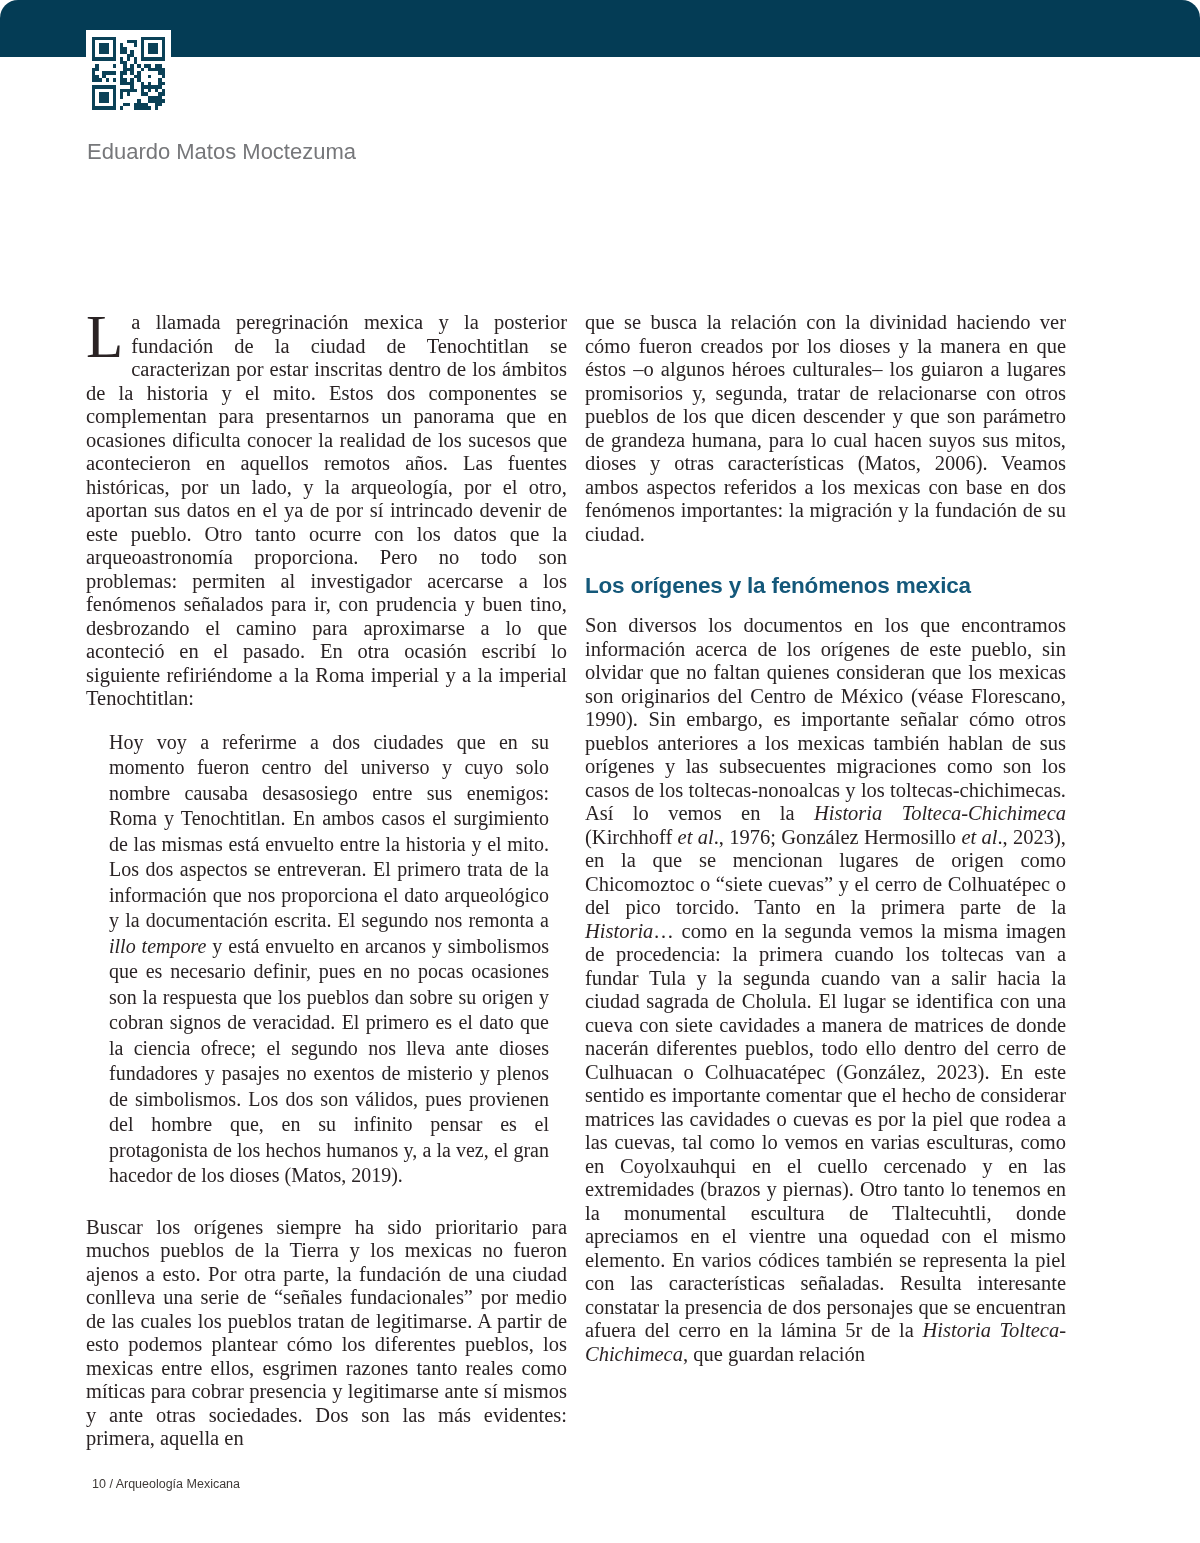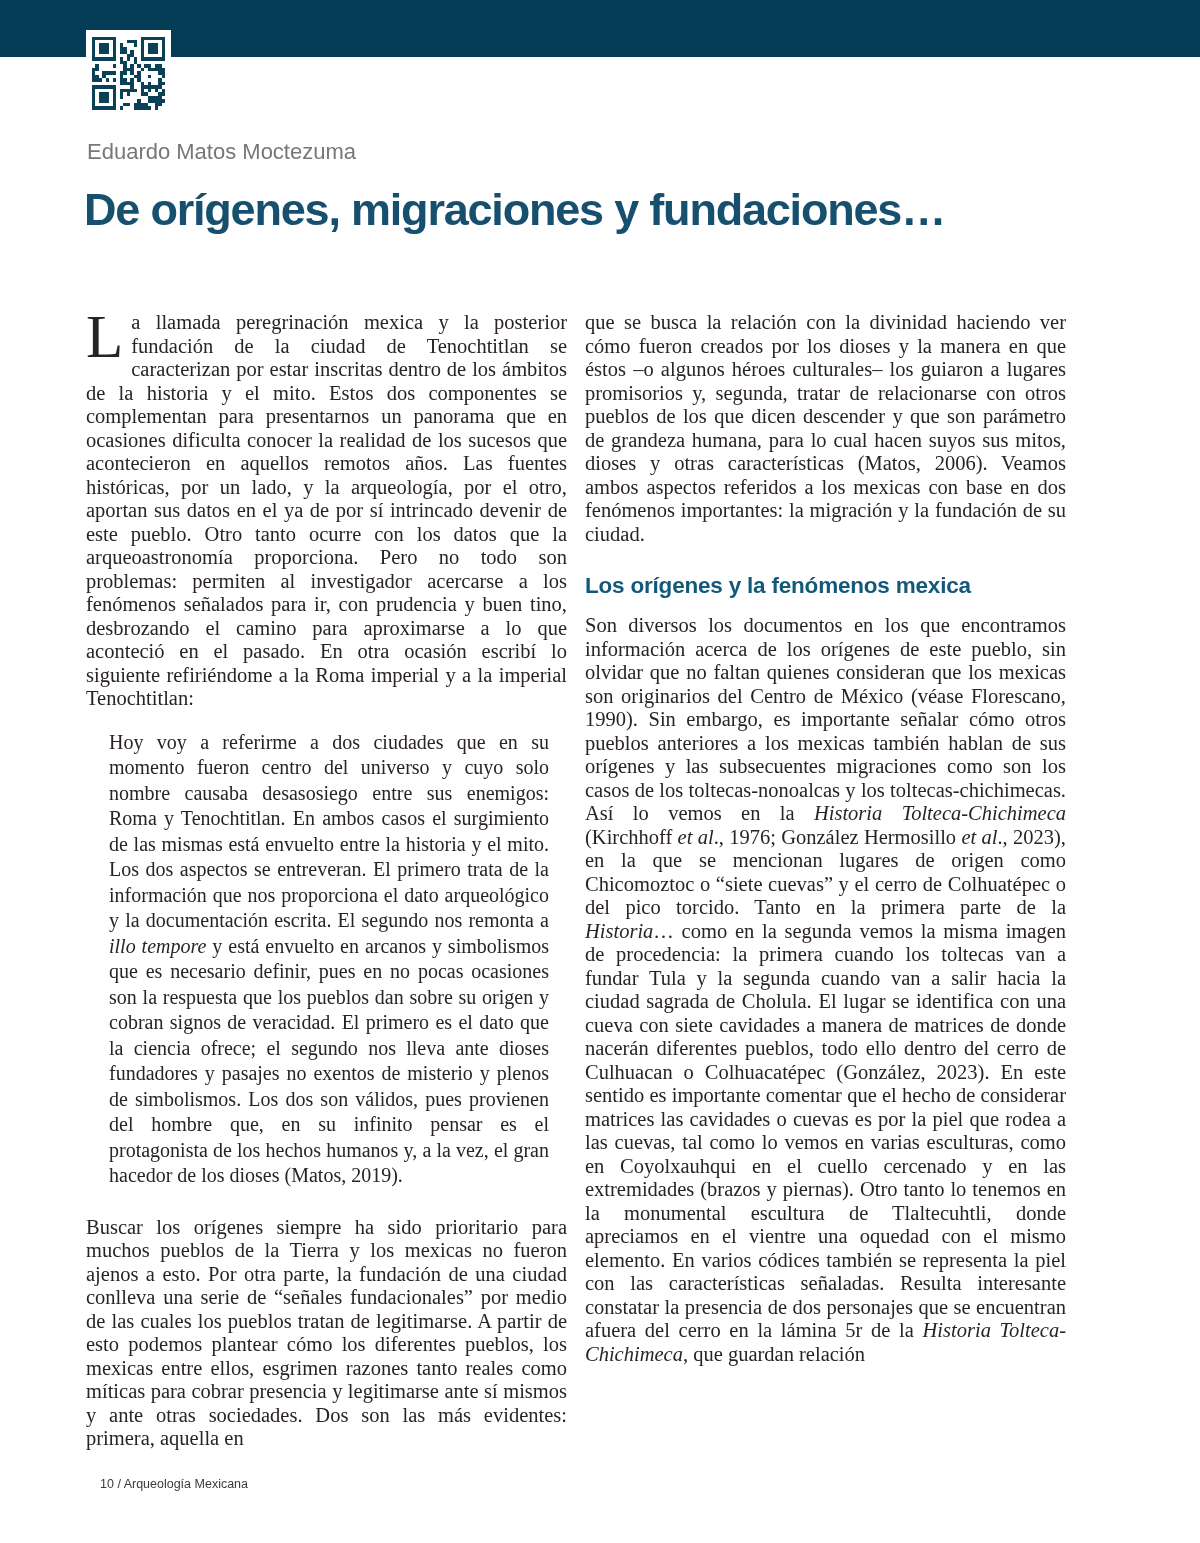--- a/index.html
+++ b/index.html
@@ -6,33 +6,33 @@
     --band:#043C55;
     --title:#17506F;
     --heading:#14587A;
     --body:#2A2324;
     --author:#76777A;
     --footer:#3E3936;
     --qr:#0B4157;
   }
   html,body{margin:0;padding:0;background:#fff;}
   body{width:1200px;height:1543px;font-family:"Liberation Serif",serif;}
-  .page{position:relative;width:1200px;height:1543px;background:#fff;overflow:hidden;}
+  .page{position:relative;width:1200px;height:1543px;background:#fff;overflow:hidden;border-radius:18px;}
   .top-band{position:absolute;top:0;left:0;width:1200px;height:57px;background:var(--band);}
   .qr-box{position:absolute;left:86px;top:30px;width:85px;height:86px;background:#fff;padding:6px;box-sizing:border-box;}
   .qr-box svg{width:100%;height:100%;display:block;}
   .author{position:absolute;left:87px;top:139px;font-family:"Liberation Sans",sans-serif;font-size:22px;color:var(--author);}
   .title{position:absolute;left:84px;top:184px;margin:0;font-family:"Liberation Sans",sans-serif;font-weight:bold;font-size:45px;letter-spacing:-1.2px;color:var(--title);white-space:nowrap;}
   .columns{position:absolute;left:86px;top:311px;width:1000px;display:flex;gap:18px;}
   .col{width:481px;}
   .body-p{margin:0;font-size:20.5px;line-height:23.5px;text-align:justify;color:var(--body);}
   .dropcap::first-letter{float:left;font-size:61px;line-height:47px;padding:2px 8px 0 0;color:var(--body);}
   .quote{margin:19px 18px 27px 23px;font-size:20px;line-height:25.5px;text-align:justify;color:var(--body);}
   .subhead{margin:27px 0 15px 0;font-family:"Liberation Sans",sans-serif;font-size:22.5px;font-weight:bold;color:var(--heading);letter-spacing:-0.2px;}
-  .footer{position:absolute;left:100px;top:1477px;font-family:"Liberation Sans",sans-serif;font-size:12.5px;color:var(--footer);}
+  .footer{position:absolute;left:92px;top:1477px;font-family:"Liberation Sans",sans-serif;font-size:12.5px;color:var(--footer);}
   i{}
 </style>
 </head>
 <body>
 
 <div class="page">
 
   <div class="top-band"></div>
 
   <div class="qr-box">
@@ -257,21 +257,20 @@
         <rect x="13" y="20" width="1" height="1" fill="#0B4157"></rect>
         <rect x="14" y="20" width="1" height="1" fill="#0B4157"></rect>
         <rect x="15" y="20" width="1" height="1" fill="#0B4157"></rect>
         <rect x="16" y="20" width="1" height="1" fill="#0B4157"></rect>
         <rect x="18" y="20" width="1" height="1" fill="#0B4157"></rect>
       </svg>
   </div>
 
   <div class="author">Eduardo Matos Moctezuma</div>
 
-  <h1 class="title">De orígenes, migraciones y fundaciones…</h1>
 
   <div class="columns">
     <div class="col">
       <p class="body-p dropcap">La llamada peregrinación mexica y la posterior fundación de la ciudad de Tenochtitlan se caracterizan por estar inscritas dentro de los ámbitos de la historia y el mito. Estos dos componentes se complementan para presentarnos un panorama que en ocasiones dificulta conocer la realidad de los sucesos que acontecieron en aquellos remotos años. Las fuentes históricas, por un lado, y la arqueología, por el otro, aportan sus datos en el ya de por sí intrincado devenir de este pueblo. Otro tanto ocurre con los datos que la arqueoastronomía proporciona. Pero no todo son problemas: permiten al investigador acercarse a los fenómenos señalados para ir, con prudencia y buen tino, desbrozando el camino para aproximarse a lo que aconteció en el pasado. En otra ocasión escribí lo siguiente refiriéndome a la Roma imperial y a la imperial Tenochtitlan:</p>
       <div class="quote">Hoy voy a referirme a dos ciudades que en su momento fueron centro del universo y cuyo solo nombre causaba desasosiego entre sus enemigos: Roma y Tenochtitlan. En ambos casos el surgimiento de las mismas está envuelto entre la historia y el mito. Los dos aspectos se entreveran. El primero trata de la información que nos proporciona el dato arqueológico y la documentación escrita. El segundo nos remonta a <i>illo tempore</i> y está envuelto en arcanos y simbolismos que es necesario definir, pues en no pocas ocasiones son la respuesta que los pueblos dan sobre su origen y cobran signos de veracidad. El primero es el dato que la ciencia ofrece; el segundo nos lleva ante dioses fundadores y pasajes no exentos de misterio y plenos de simbolismos. Los dos son válidos, pues provienen del hombre que, en su infinito pensar es el protagonista de los hechos humanos y, a la vez, el gran hacedor de los dioses (Matos, 2019).</div>
       <p class="body-p">Buscar los orígenes siempre ha sido prioritario para muchos pueblos de la Tierra y los mexicas no fueron ajenos a esto. Por otra parte, la fundación de una ciudad conlleva una serie de “señales fundacionales” por medio de las cuales los pueblos tratan de legitimarse. A partir de esto podemos plantear cómo los diferentes pueblos, los mexicas entre ellos, esgrimen razones tanto reales como míticas para cobrar presencia y legitimarse ante sí mismos y ante otras sociedades. Dos son las más evidentes: primera, aquella en</p>
     </div>
     <div class="col">
       <p class="body-p">que se busca la relación con la divinidad haciendo ver cómo fueron creados por los dioses y la manera en que éstos –o algunos héroes culturales– los guiaron a lugares promisorios y, segunda, tratar de relacionarse con otros pueblos de los que dicen descender y que son parámetro de grandeza humana, para lo cual hacen suyos sus mitos, dioses y otras características (Matos, 2006). Veamos ambos aspectos referidos a los mexicas con base en dos fenómenos importantes: la migración y la fundación de su ciudad.</p>
       <h2 class="subhead">Los orígenes y la fenómenos mexica</h2>

